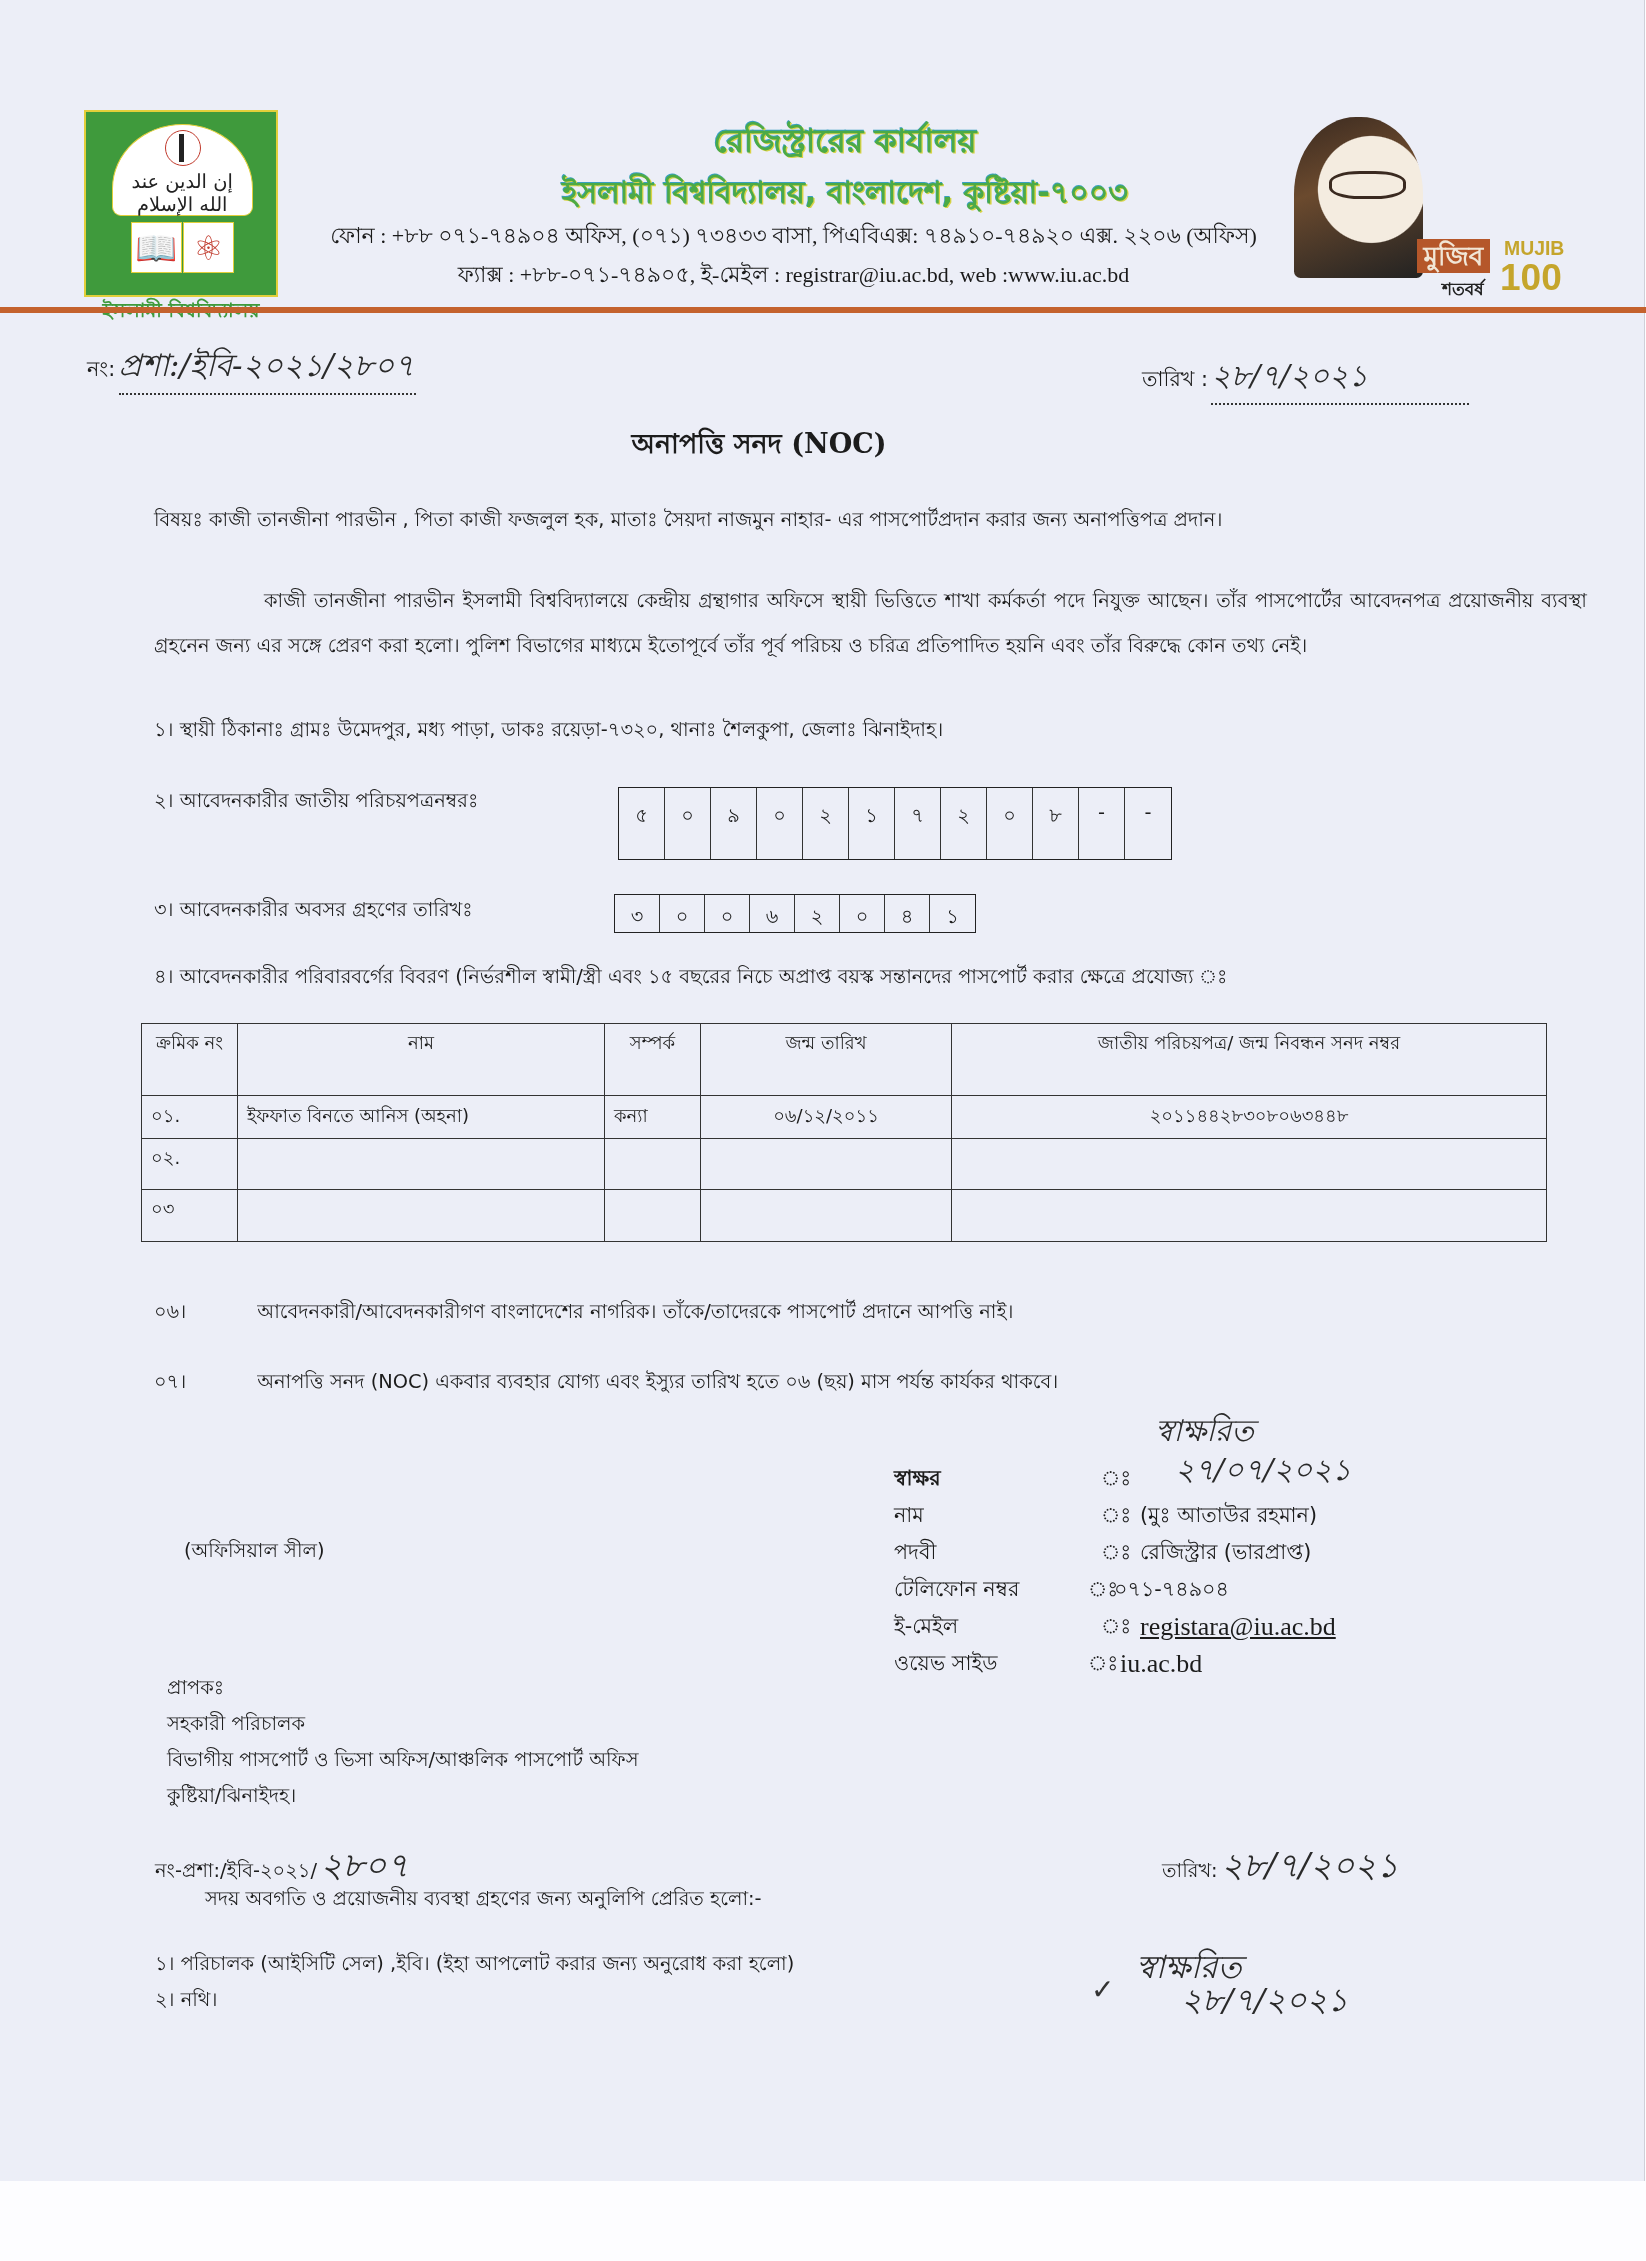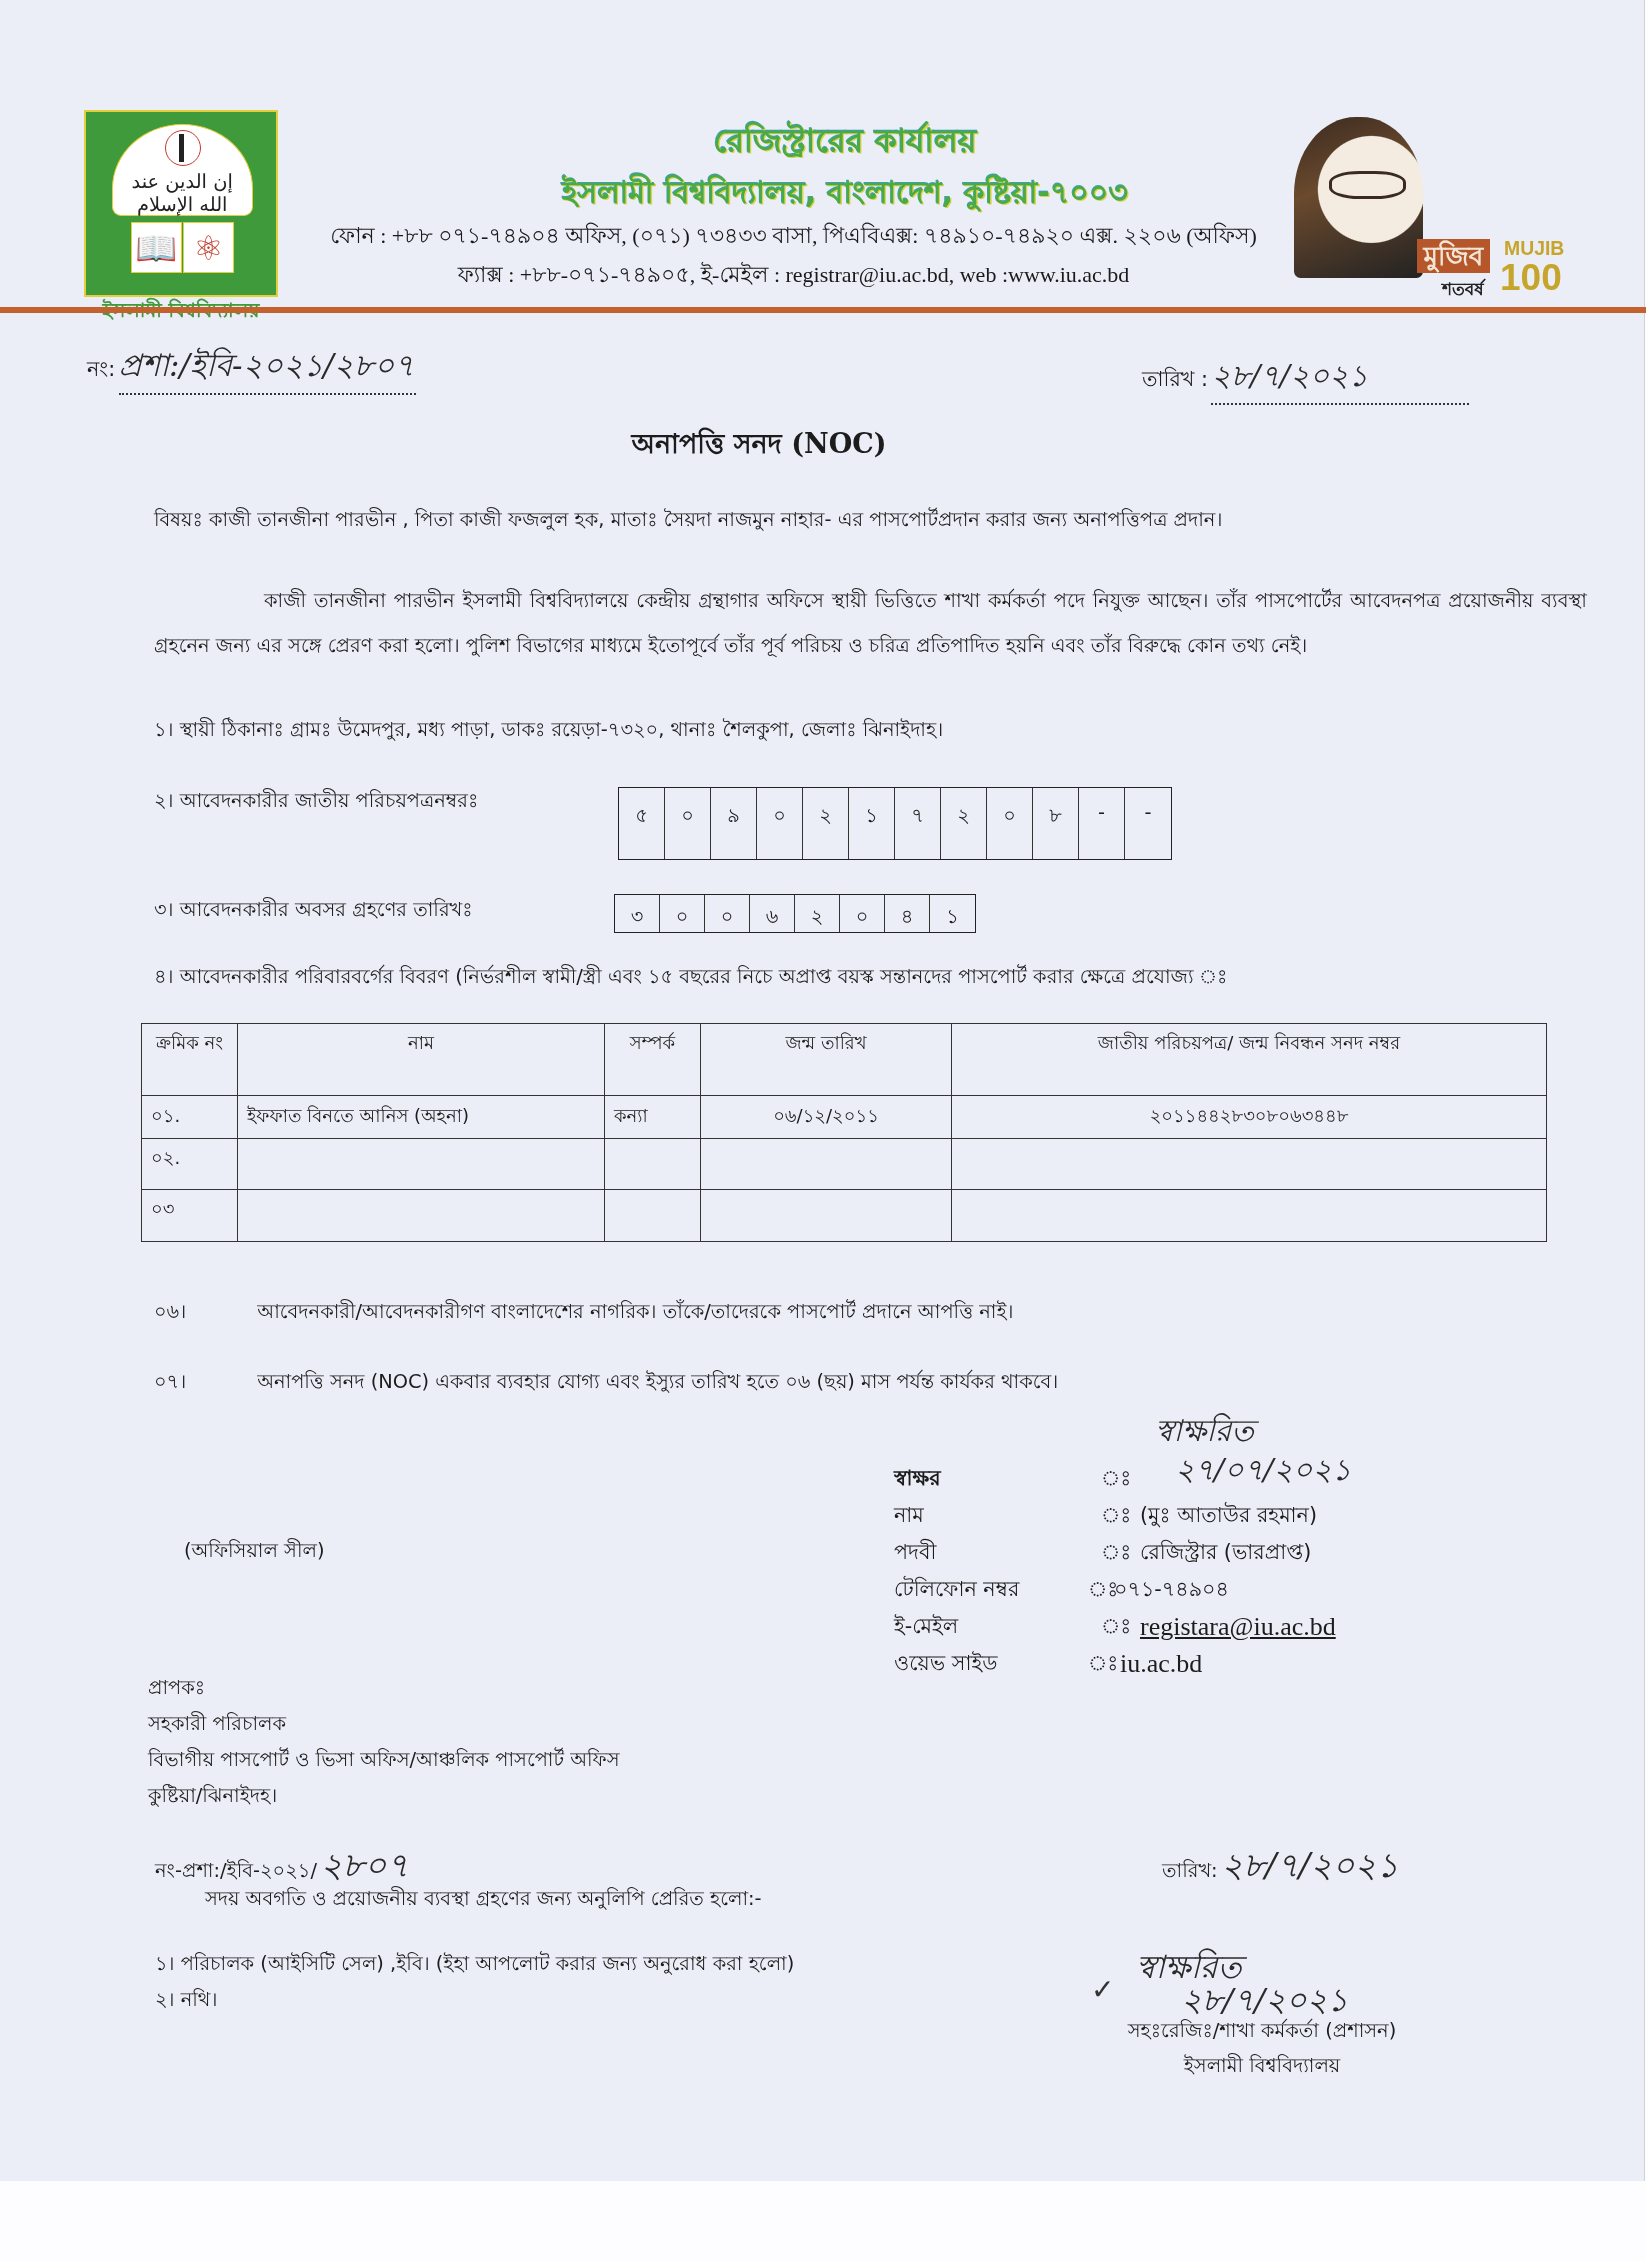--- a/index.html
+++ b/index.html
@@ -264,21 +264,21 @@
     </div>
     <div class="row">
       <span class="k" style="width:194px;">ওয়েভ সাইড</span>
       <span class="c" style="width:32px;">ঃ</span>
       <span class="v en">iu.ac.bd</span>
     </div>
   </div>
 
   <div class="abs body-text" style="left:184px; top:1536px;">(অফিসিয়াল সীল)</div>
 
-  <div class="abs body-text" style="left:148px; top:1670px; line-height:36px;">
+  <div class="abs body-text" style="left:167px; top:1670px; line-height:36px;">
     <div>প্রাপকঃ</div>
     <div>সহকারী পরিচালক</div>
     <div>বিভাগীয় পাসপোর্ট ও ভিসা অফিস/আঞ্চলিক পাসপোর্ট অফিস</div>
     <div>কুষ্টিয়া/ঝিনাইদহ।</div>
   </div>
 
   <div class="abs" style="left:155px; top:1839px;">
     <span class="body-text">নং-প্রশা:/ইবি-২০২১/</span>
     <span class="hand" style="font-size:34px;">২৮০৭</span>
   </div>
@@ -289,19 +289,15 @@
   <div class="abs body-text" style="left:205px; top:1884px;">সদয় অবগতি ও প্রয়োজনীয় ব্যবস্থা গ্রহণের জন্য অনুলিপি প্রেরিত হলো:-</div>
 
   <div class="abs body-text" style="left:155px; top:1946px; line-height:36px;">
     <div>১। পরিচালক (আইসিটি সেল) ,ইবি। (ইহা আপলোট করার জন্য অনুরোধ করা হলো)</div>
     <div>২। নথি।</div>
   </div>
 
   <div class="abs hand" style="left:1136px; top:1942px; font-size:32px;">স্বাক্ষরিত</div>
   <div class="abs hand" style="left:1181px; top:1975px; font-size:32px;">২৮/৭/২০২১</div>
   <div class="abs" style="left:1091px; top:1973px; font-size:28px; color:#333;">✓</div>
-  <div class="abs body-text" style="left:1094px; top:2013px; width:336px; text-align:center; line-height:35px;">
-    <div>সহঃরেজিঃ/শাখা কর্মকর্তা (প্রশাসন)</div>
-    <div>ইসলামী বিশ্ববিদ্যালয়</div>
-  </div>
 
 </div>
 
 
 </body></html>

